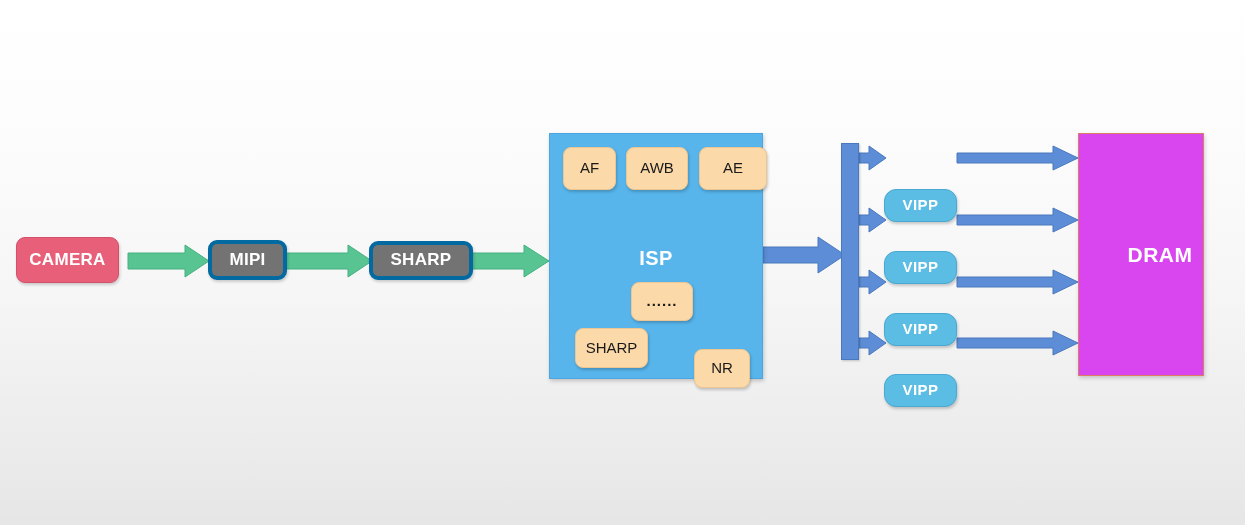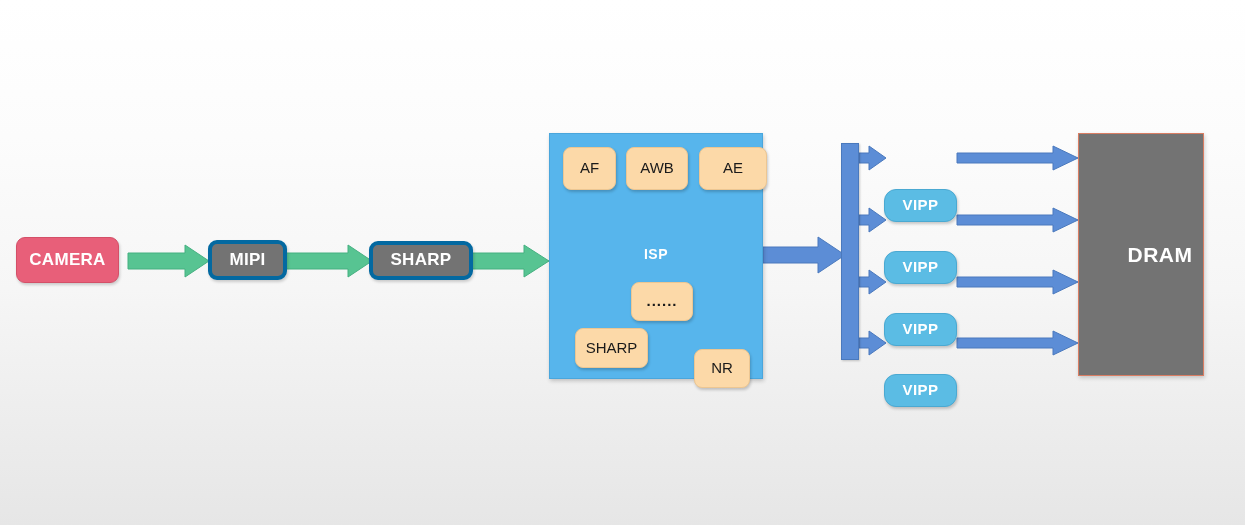--- a/index.html
+++ b/index.html
@@ -56,21 +56,21 @@
   
   .isp-box {
     background: #57b5ec;
     border: 1px solid #4aa6dc;
     box-shadow: 1px 2px 4px rgba(0,0,0,.2);
   }
   .isp-label {
     position: absolute;
     color: #ffffff;
     font-weight: bold;
-    font-size: 14px;
+    font-size: 20px;
     letter-spacing: .5px;
   }
   .isp-sub {
     position: absolute;
     box-sizing: border-box;
     display: flex;
     align-items: center;
     justify-content: center;
     background: #fcd9a8;
     border: 1px solid #ecc692;
@@ -93,21 +93,21 @@
     color: #ffffff;
     font-weight: bold;
     font-size: 15px;
     letter-spacing: .4px;
     box-shadow: 1px 2px 3px rgba(0,0,0,.2);
     margin-top: 47px;
   }
 
   
   .blk-dram {
-    background: #737373;
+    background: #d946ef;
     border: 1px solid #d97d63;
     color: #ffffff;
     font-weight: bold;
     font-size: 21px;
     letter-spacing: .5px;
     box-shadow: 1px 2px 4px rgba(0,0,0,.18);
     padding-left: 38px;
   }
 
   

